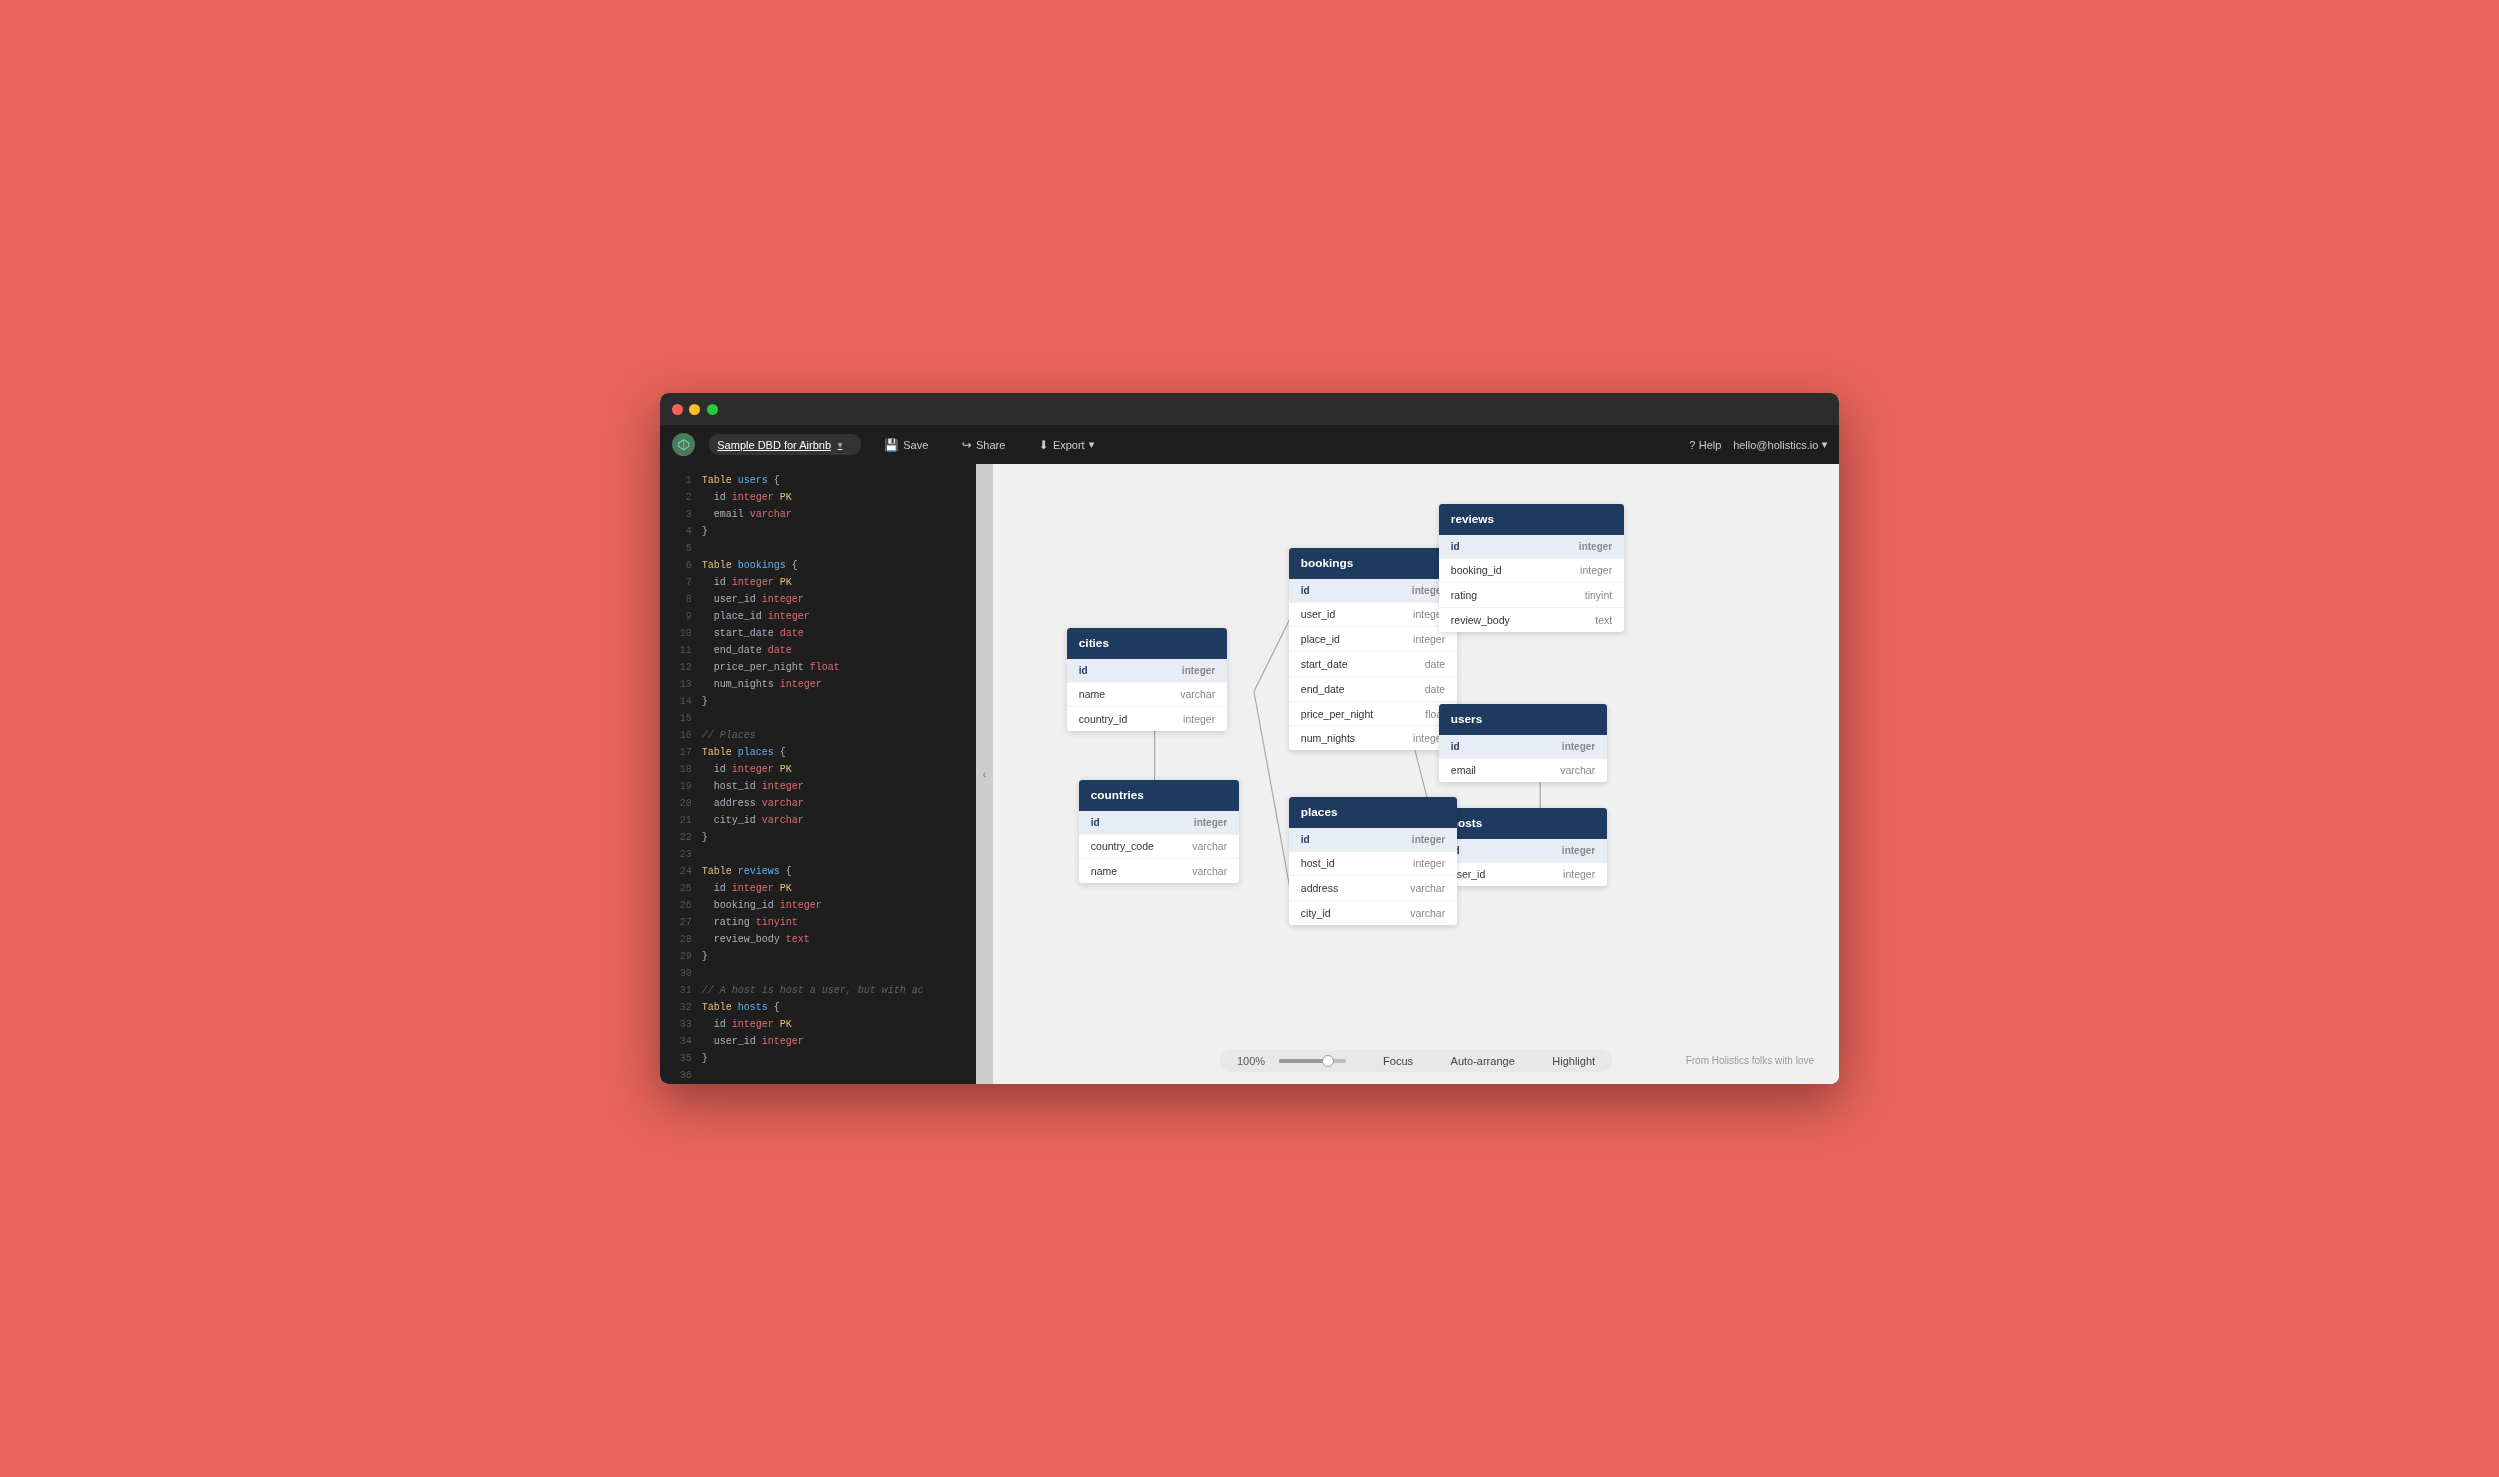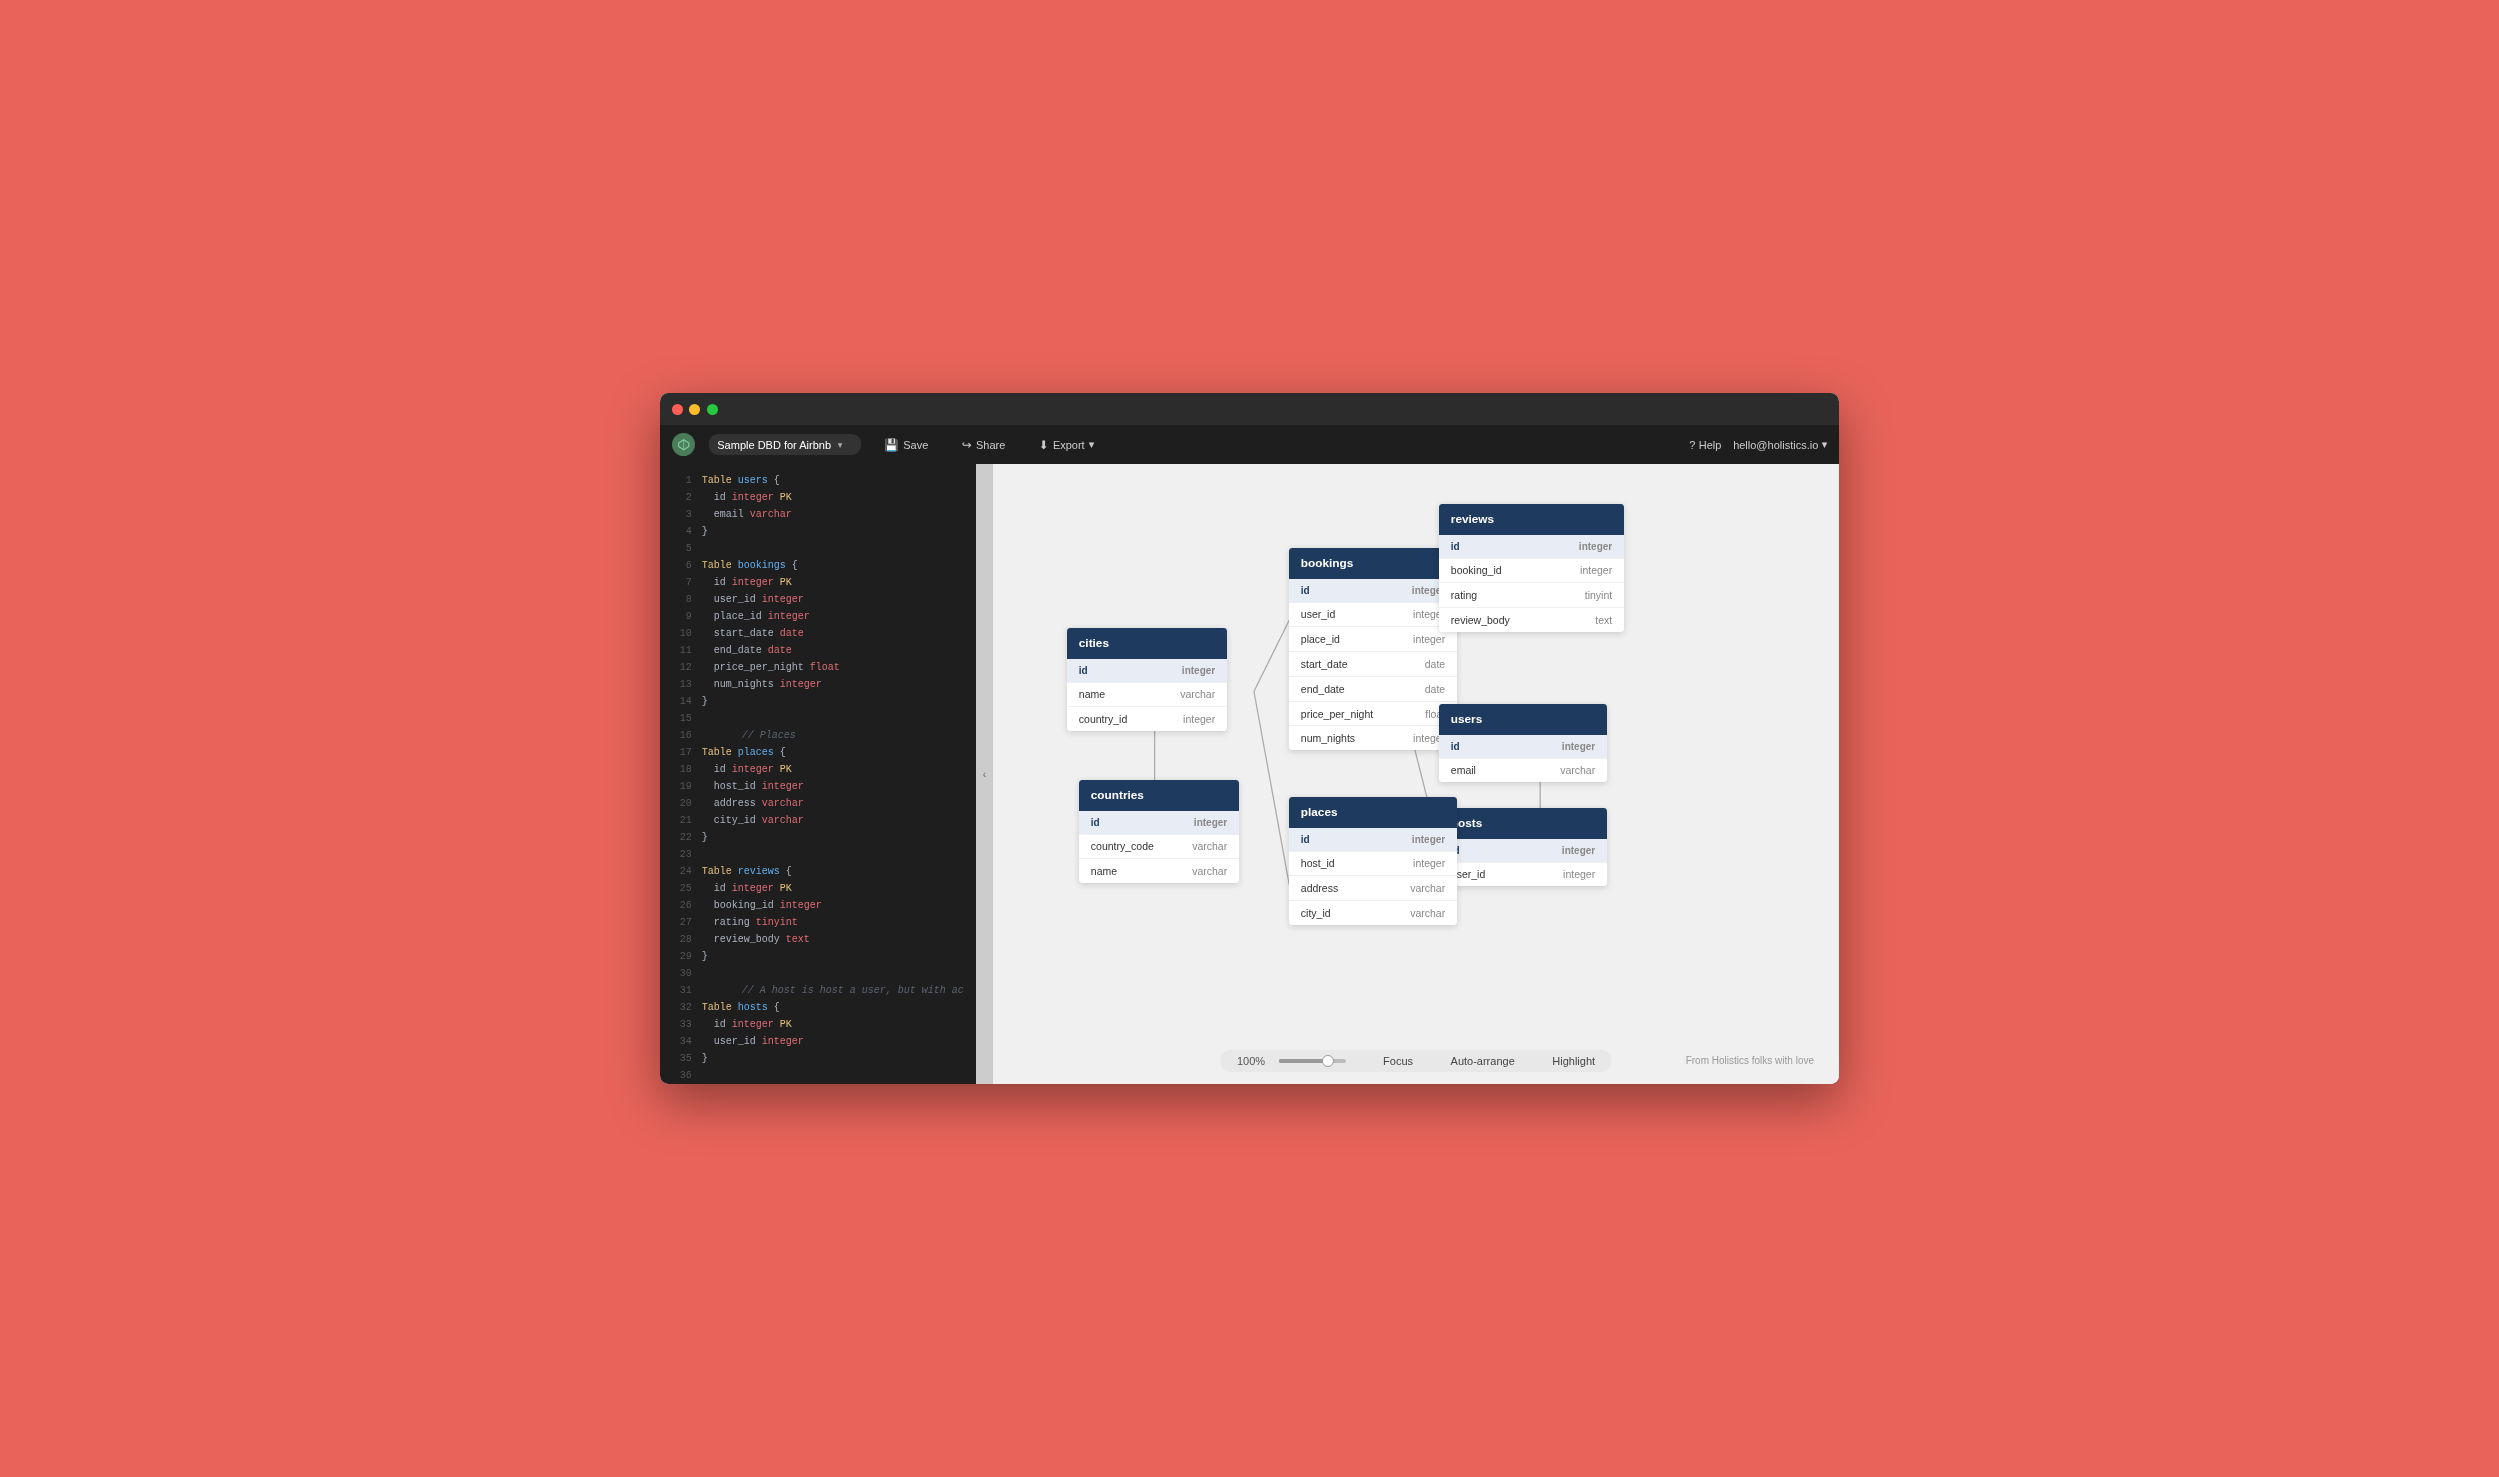--- a/index.html
+++ b/index.html
@@ -59,20 +59,21 @@
       display: flex;
       align-items: center;
       background: #333;
       border-radius: 9px;
       padding: 4.2px 8.4px;
       color: #fff;
       font-size: 11px;
       gap: 6.7px;
       cursor: pointer;
       min-width: 152px;
+      text-decoration: underline;
     }
     .project-select .arrow { color: #aaa; font-size: 9.3px; }
     .toolbar-btn {
       display: flex;
       align-items: center;
       gap: 4.2px;
       color: #ccc;
       font-size: 11px;
       padding: 4.2px 10px;
       border-radius: 4.2px;
@@ -125,21 +126,21 @@
       color: #555;
       min-width: 25px;
       text-align: right;
       margin-right: 10px;
       user-select: none;
     }
     .code-content { flex: 1; white-space: pre; }
     .kw-table { color: #e5c07b; }
     .kw-type { color: #e06c75; }
     .kw-pk { color: #e5c07b; }
-    .kw-comment { color: #5c6370; font-style: italic; margin-left: 40px; }
+    .kw-comment { color: #5c6370; font-style: italic; }
     .kw-name { color: #61afef; }
 
     
     .collapse-btn {
       width: 17px;
       background: #ccc;
       display: flex;
       align-items: center;
       justify-content: center;
       cursor: pointer;

